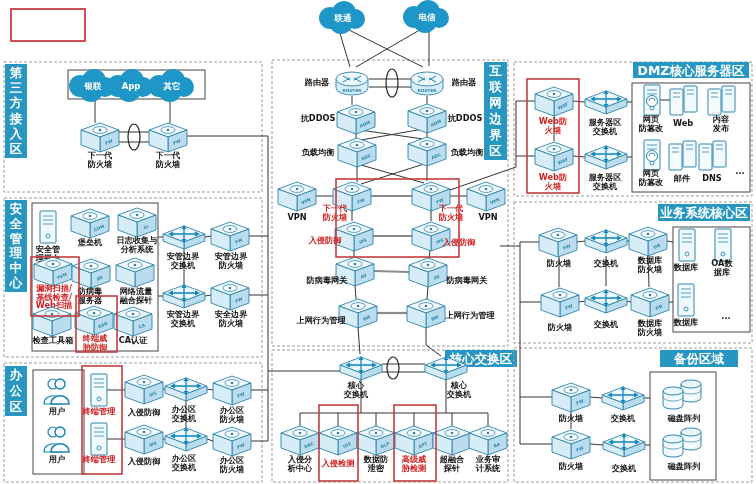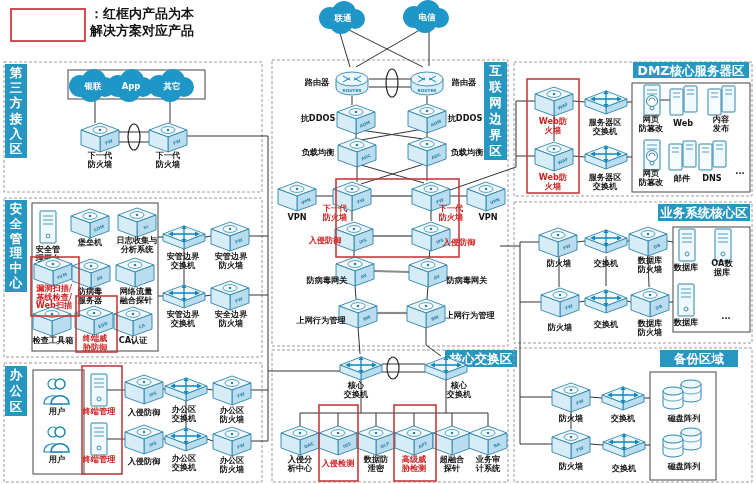--- a/index.html
+++ b/index.html
@@ -859,15 +859,13 @@
         <rect x="31" y="257" width="48" height="59" fill="none" stroke="#c43c3c" stroke-width="1.6"></rect>
         <rect x="76" y="296" width="41" height="56" fill="none" stroke="#c43c3c" stroke-width="1.6"></rect>
         <rect x="82" y="366" width="40" height="108" fill="none" stroke="#c43c3c" stroke-width="1.6"></rect>
         <rect x="336" y="179" width="123" height="78" fill="none" stroke="#c43c3c" stroke-width="1.6"></rect>
         <rect x="319" y="405" width="39" height="76" fill="none" stroke="#c43c3c" stroke-width="1.6"></rect>
         <rect x="394" y="405" width="42" height="76" fill="none" stroke="#c43c3c" stroke-width="1.6"></rect>
         <rect x="527" y="79" width="52" height="114" fill="none" stroke="#c43c3c" stroke-width="1.6"></rect>
       </g>
     </svg>
   <div class="legend-box"></div>
-  <div class="legend-text"><span>：红框内产品为本</span>
-<span>解决方案对应产品</span></div>
 </div>
 
 </body></html>

